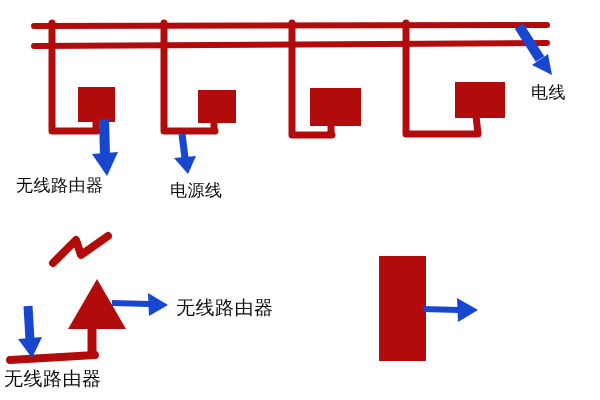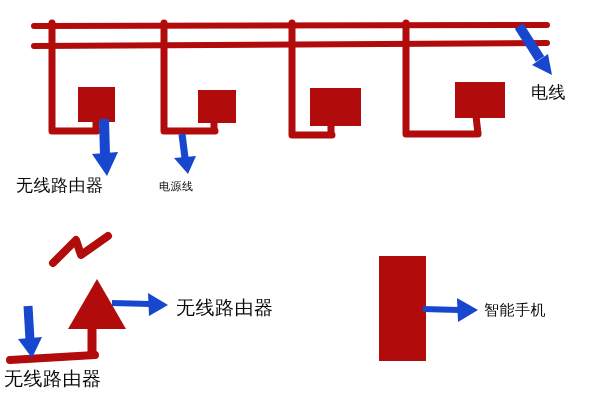--- a/index.html
+++ b/index.html
@@ -73,18 +73,17 @@
     <line x1="112" y1="303" x2="150" y2="304" stroke="var(--arrow-blue)" stroke-width="6"></line>
     <polygon points="168,305 148,293 149,316" fill="var(--arrow-blue)"></polygon>
 
     <rect x="379" y="256" width="47" height="105" fill="var(--wire-red)"></rect>
 
     <line x1="423" y1="309" x2="459" y2="310" stroke="var(--arrow-blue)" stroke-width="6"></line>
     <polygon points="478,310 457,298 458,322" fill="var(--arrow-blue)"></polygon>
   </svg>
 
   <div class="label" style="left:16px;top:176px;font-size:17px;">无线路由器</div>
-  <div class="label" style="left:159px;top:181px;font-size:11px;">电源线</div>
+  <div class="label" style="left:170px;top:181px;font-size:17px;">电源线</div>
   <div class="label" style="left:531px;top:83px;font-size:17px;">电线</div>
   <div class="label" style="left:176px;top:297px;font-size:19px;">无线路由器</div>
   <div class="label" style="left:4px;top:368px;font-size:19px;">无线路由器</div>
-  <div class="label" style="left:484px;top:302px;font-size:15px;">智能手机</div>
 </div>
 
 </body></html>

